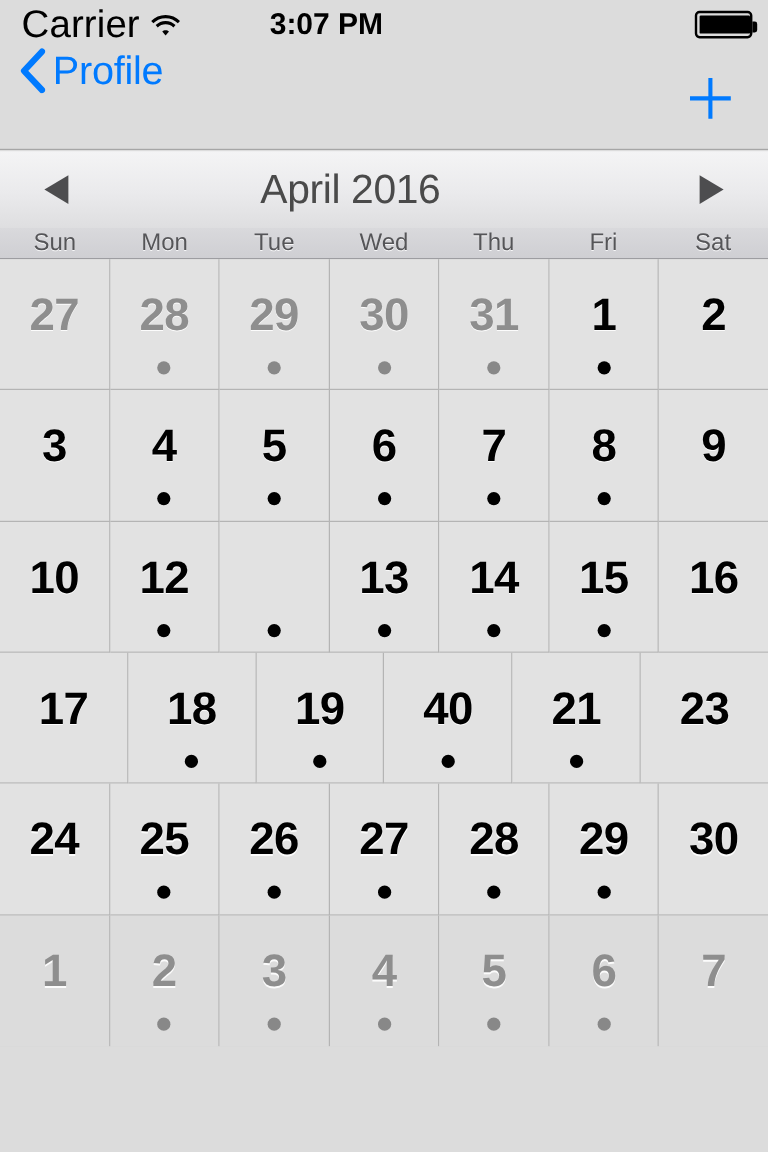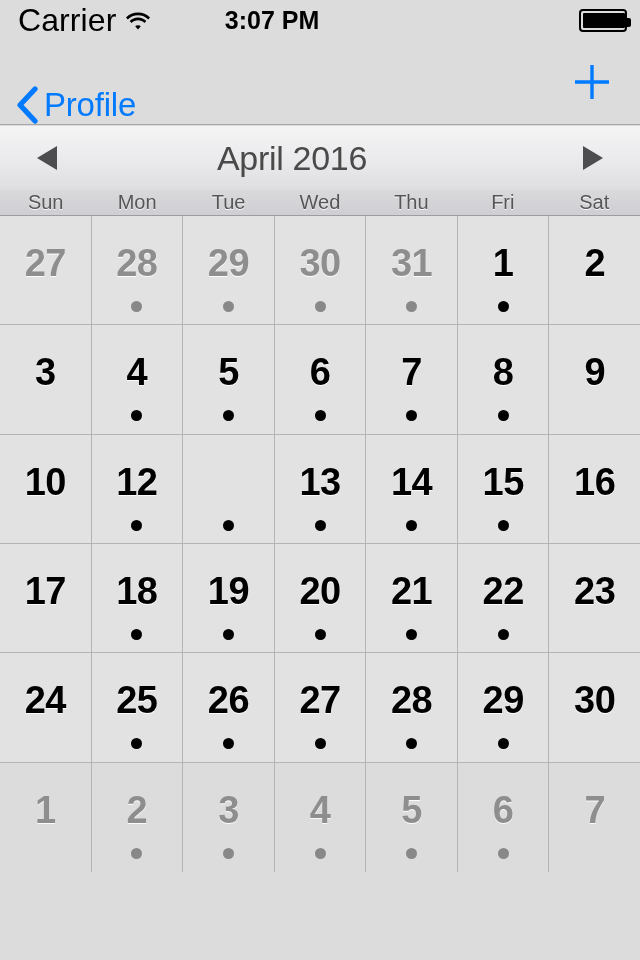--- a/index.html
+++ b/index.html
@@ -45,21 +45,21 @@
     background:#000; border-radius:0 2px 2px 0;
   }
 
   
   .navbar{
     position:absolute; left:0; top:40px; width:640px; height:85px;
     background:#dcdcdc; border-bottom:1px solid #a6a6a6;
   }
   .nav-back{
     position:absolute; left:16px; top:0; height:84px;
-    display:flex; align-items:flex-end; gap:6px; cursor:pointer;
+    display:flex; align-items:flex-start; gap:6px; cursor:pointer;
     background:none; border:none;
   }
   .chev{ display:block; width:22px; height:38px; }
   .nav-back-label{ font-size:33px; color:#007aff; letter-spacing:-.2px; }
   .nav-add{
     position:absolute; right:18px; top:0; height:84px; width:60px;
     display:flex; align-items:center; justify-content:center; cursor:pointer;
     background:none; border:none;
   }
   .plus{ display:block; width:44px; height:44px; }
@@ -297,29 +297,25 @@
         </div>
         <div class="cell">
           <div class="daynum">18</div>
           <div class="dot"></div>
         </div>
         <div class="cell">
           <div class="daynum">19</div>
           <div class="dot"></div>
         </div>
         <div class="cell">
-          <div class="daynum">20</div>
+          <div class="daynum">40</div>
           <div class="dot"></div>
         </div>
         <div class="cell">
           <div class="daynum">21</div>
-          <div class="dot"></div>
-        </div>
-        <div class="cell">
-          <div class="daynum">22</div>
           <div class="dot"></div>
         </div>
         <div class="cell">
           <div class="daynum">23</div>
         </div>
       </div>
       <div class="grow">
         <div class="cell">
           <div class="daynum">24</div>
         </div>

